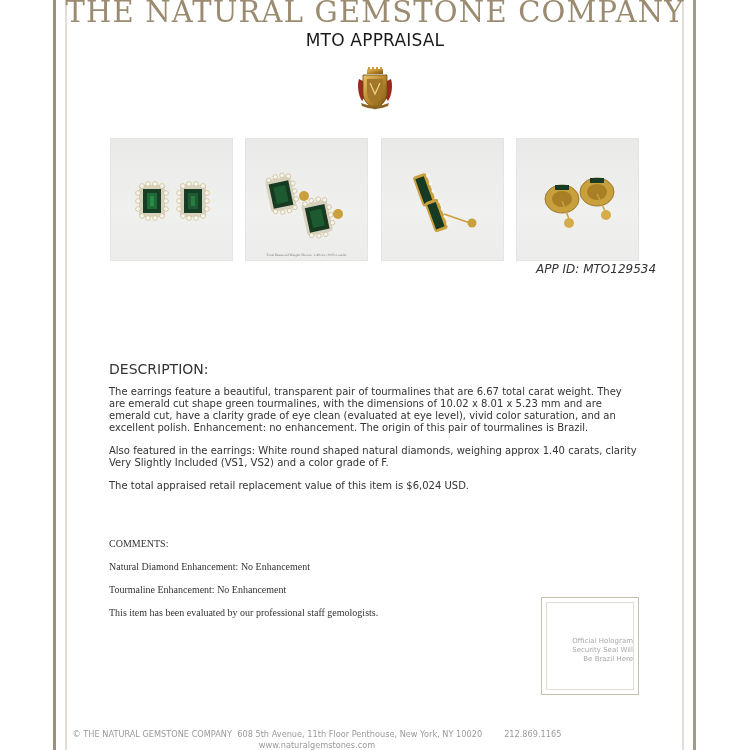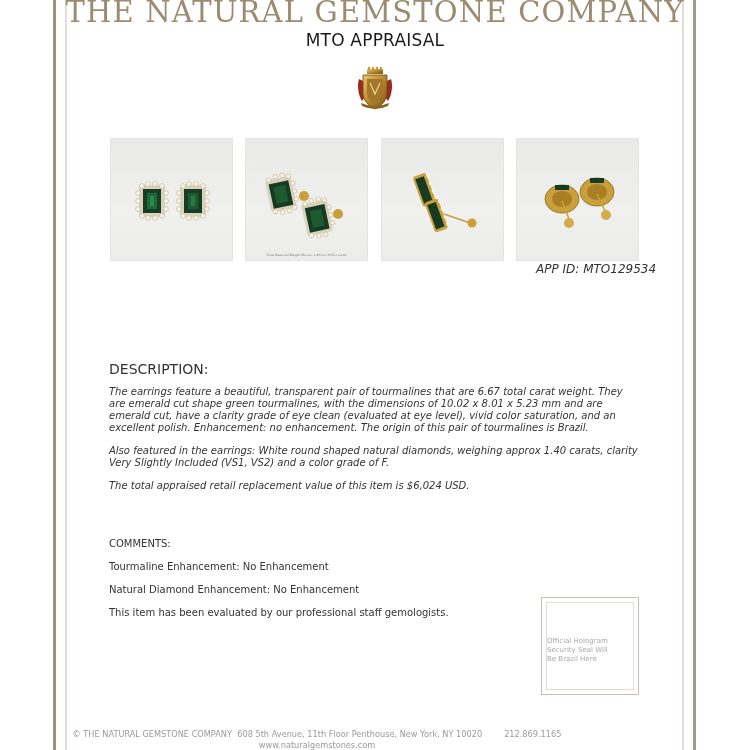--- a/index.html
+++ b/index.html
@@ -107,30 +107,30 @@
       line-height: 12px;
       color: #333;
     }
     .section-label {
       margin: 0 0 11px 0;
       font-size: 14px;
       color: #333;
     }
     .para {
       margin: 0 8px 11px 0;
-      font-style: italic;
     }
     .comments {
       position: absolute;
       left: 109px;
       top: 538px;
       width: 420px;
       font-size: 10px;
       line-height: 12px;
       color: #333;
+      font-family: Liberation Serif, serif;
     }
     .comments .line {
       margin: 0 0 11px 0;
       white-space: nowrap;
     }
 
     .hologram-outer {
       position: absolute;
       left: 541px;
       top: 597px;
@@ -145,21 +145,21 @@
       top: 4px;
       right: 4px;
       bottom: 4px;
       border: 1px solid #e2ded6;
     }
     .hologram-text {
       position: absolute;
       left: 0;
       top: 34px;
       width: 100%;
-      text-align: left;
+      text-align: right;
       font-size: 7px;
       line-height: 9px;
       color: #a8a8a8;
     }
 
     .footer {
       position: absolute;
       left: 0;
       top: 729px;
       width: 634px;
@@ -347,22 +347,22 @@
 
 <div class="content">
   <div class="section-label">DESCRIPTION:</div>
   <div class="para">The earrings feature a beautiful, transparent pair of tourmalines that are 6.67 total carat weight. They are emerald cut shape green tourmalines, with the dimensions of 10.02 x 8.01 x 5.23 mm and are emerald cut, have a clarity grade of eye clean (evaluated at eye level), vivid color saturation, and an excellent polish. Enhancement: no enhancement. The origin of this pair of tourmalines is Brazil.</div>
   <div class="para">Also featured in the earrings: White round shaped natural diamonds, weighing approx 1.40 carats, clarity Very Slightly Included (VS1, VS2) and a color grade of F.</div>
   <div class="para">The total appraised retail replacement value of this item is $6,024 USD.</div>
 </div>
 
 <div class="comments">
   <div class="line">COMMENTS:</div>
+  <div class="line">Natural Diamond Enhancement: No Enhancement</div>
   <div class="line">Tourmaline Enhancement: No Enhancement</div>
-  <div class="line">Natural Diamond Enhancement: No Enhancement</div>
   <div class="line">This item has been evaluated by our professional staff gemologists.</div>
 </div>
 
 <div class="hologram-outer">
   <div class="hologram-inner">
     <div class="hologram-text">
       <div>Official Hologram</div>
       <div>Security Seal Will</div>
       <div>Be Brazil Here</div>
     </div>

